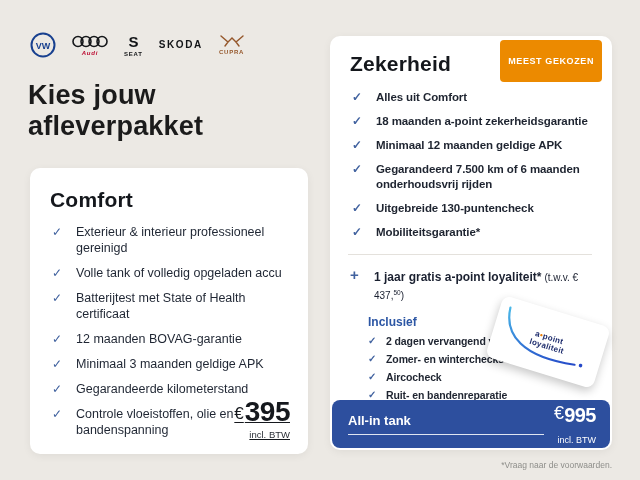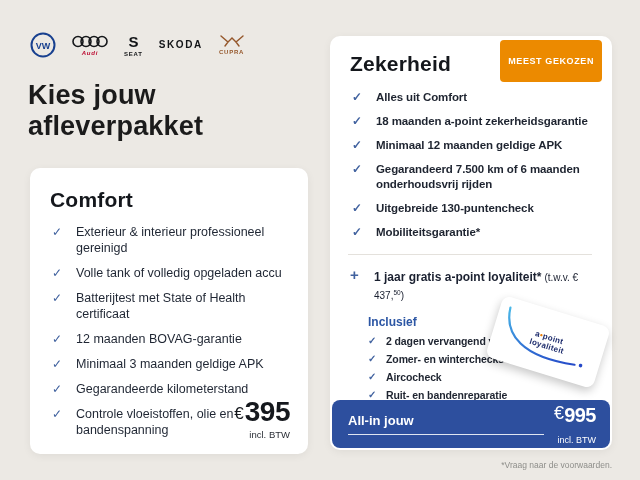--- a/index.html
+++ b/index.html
@@ -24,21 +24,21 @@
   .card{position:absolute;background:#fff;border-radius:10px;box-shadow:0 2px 8px rgba(0,0,0,.06);}
   .card h2{margin:0;font-size:21px;font-weight:bold;color:#14171C;letter-spacing:.2px;}
 
   .checklist{list-style:none;margin:12px 0 0 0;padding:0;}
   .checklist li{position:relative;padding-left:26px;margin-bottom:9px;color:#1F2633;}
   .check{position:absolute;left:2px;top:0;color:#41629F;font-size:12px;}
 
   
   .comfort{left:30px;top:168px;width:278px;height:286px;padding:20px 20px 0 20px;box-sizing:border-box;}
   .comfort .checklist li{font-size:12.5px;line-height:16px;}
-  .price-block{position:absolute;right:18px;bottom:14px;text-align:right;color:#15181D;}
+  .price-block{position:absolute;right:18px;bottom:14px;text-align:right;color:#15181D;text-decoration:underline;}
   .price-block .cur{font-size:17px;font-weight:400;vertical-align:2px;margin-right:1px;}
   .price-block .amount{font-size:28px;font-weight:bold;letter-spacing:-.5px;}
   .price-block .note{font-size:9.5px;color:#2A2E36;margin-top:1px;}
 
   
   .zekerheid{left:330px;top:36px;width:282px;height:414px;padding:16px 20px 0 20px;box-sizing:border-box;}
   .zekerheid .checklist{margin-top:14px;}
   .zekerheid .checklist li{font-size:11.5px;line-height:15px;margin-bottom:9px;letter-spacing:-.1px;font-weight:600;color:#1E2430;}
   .badge{position:absolute;top:4px;right:10px;background:#EC8A00;color:#fff;font-size:9px;font-weight:bold;letter-spacing:.6px;padding:16px 8px;border-radius:4px;}
   .divider{border:none;border-top:1px solid #E4E1DC;margin:14px 0 12px -2px;}
@@ -163,21 +163,21 @@
         <path d="M10,10 C12,38 36,54 88,46" fill="none" stroke="url(#sw)" stroke-width="2.2" stroke-linecap="round"></path>
         <circle cx="94" cy="45" r="1.8" fill="#2448C8"></circle>
       </svg>
       <div class="loyalty-text">
         <div><span>a</span><span class="loyalty-dot">•</span><span>point</span></div>
         <div>loyaliteit</div>
       </div>
     </div>
 
     <div class="z-footer">
-      <span class="f-label">All-in jouw</span>
+      <span class="f-label">All-in tank</span>
       <span class="f-line"></span>
       <span class="f-price"><span class="cur">€</span><span class="amount">995</span></span>
       <span class="f-note">incl. BTW</span>
     </div>
   </div>
 
   <div class="disclaimer">*Vraag naar de voorwaarden.</div>
 
 </div>
 

